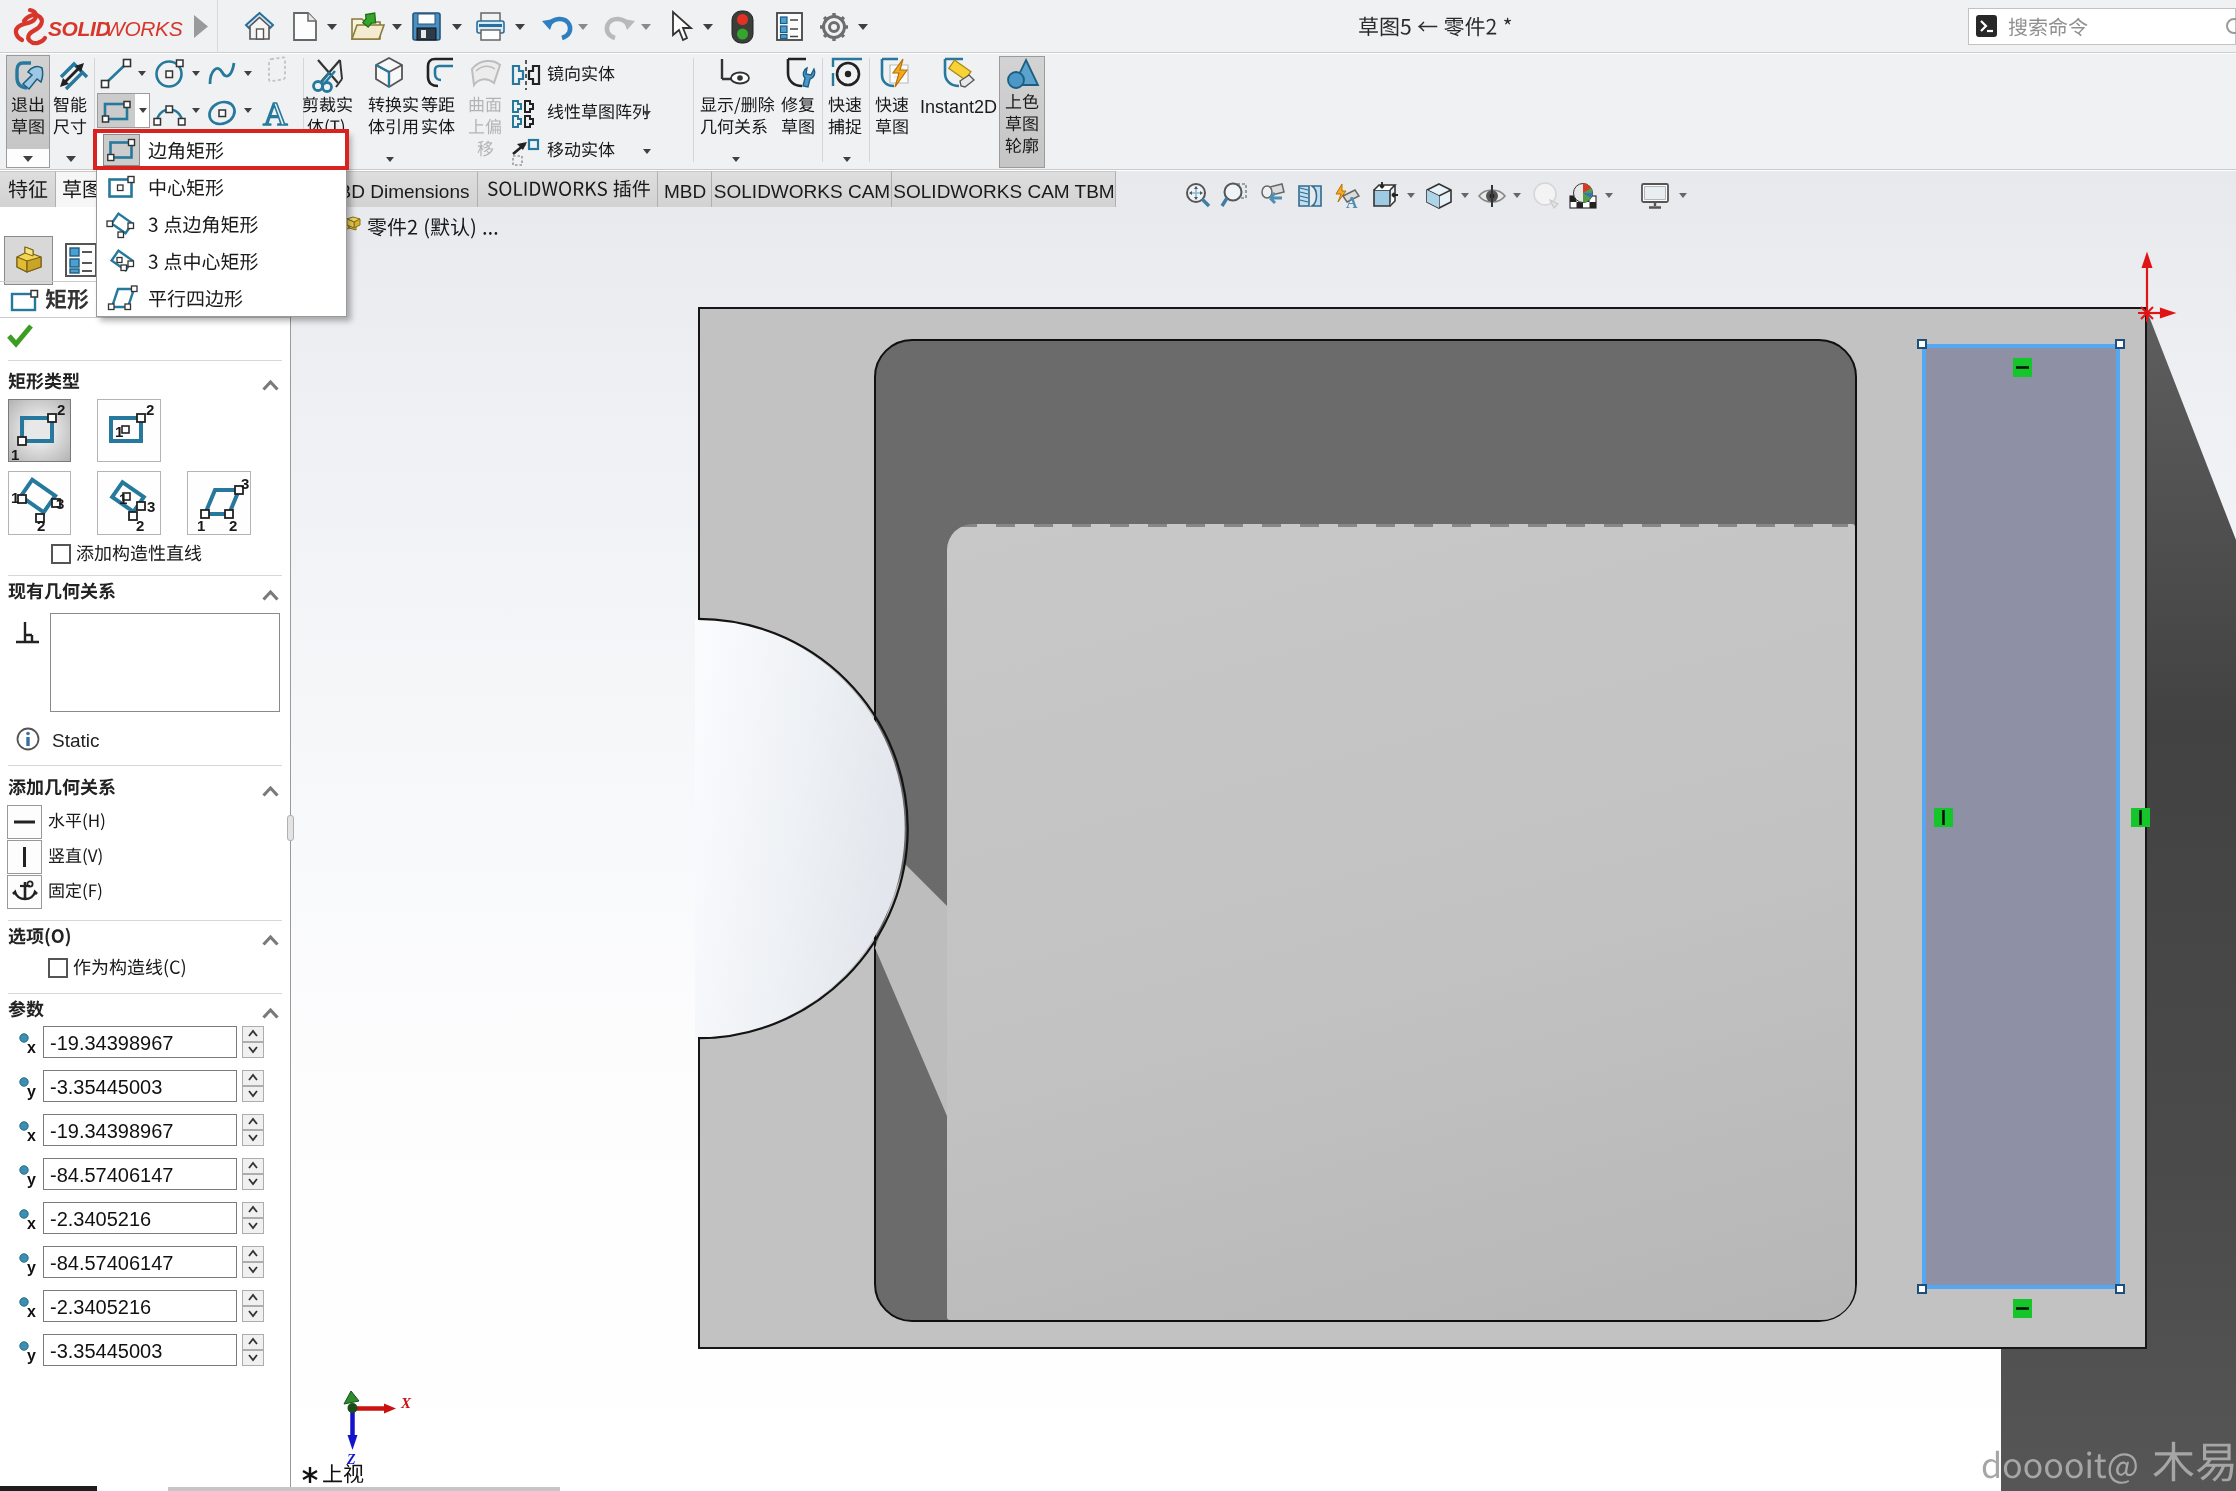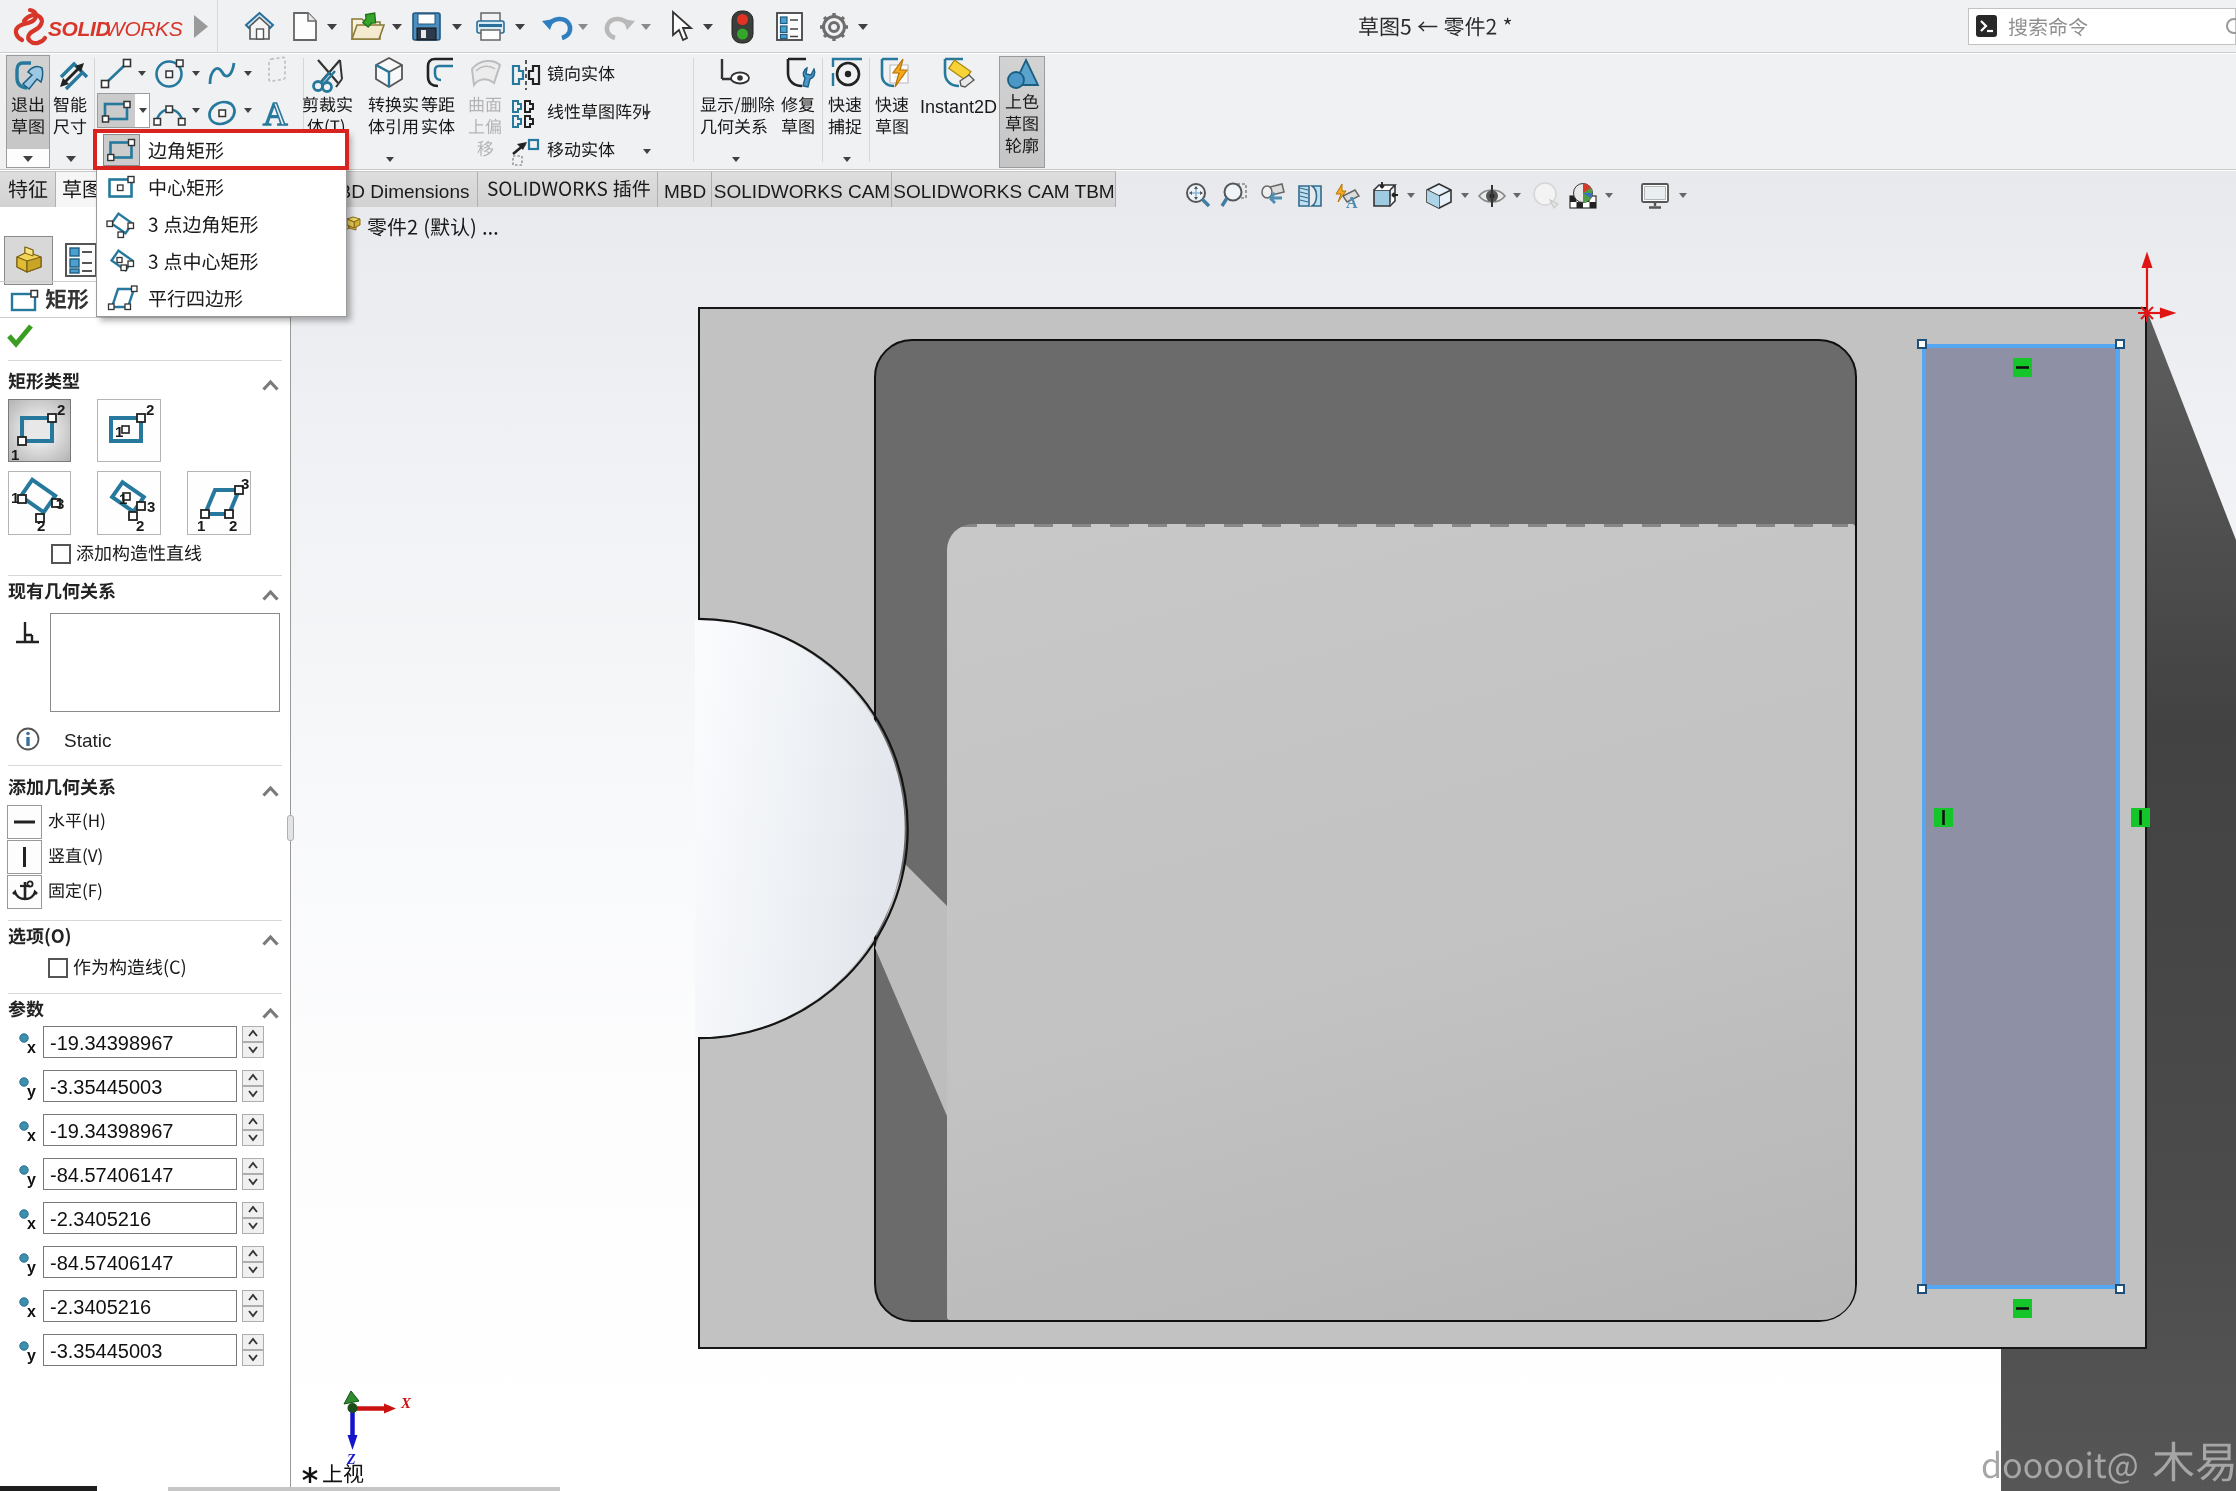--- a/index.html
+++ b/index.html
@@ -905,21 +905,21 @@
     </svg></div>
 <div style="position:absolute;left:14px;top:618px;width:27px;height:28px;"><svg width="27" height="28" viewBox="0 0 27 28" style="overflow:visible">
       <path d="M2 24 H25 M11 24 V4 M11 17 H18 M18 17 V24" fill="none" stroke="#222" stroke-width="2.4"></path>
     </svg></div>
 <div style="position:absolute;left:50px;top:613px;width:230px;height:99px;background:#fff;border:1px solid #8a8a8a;"></div>
 <div style="position:absolute;left:16px;top:727px;width:24px;height:24px;"><svg width="24" height="24" viewBox="0 0 24 24" style="overflow:visible">
 <circle cx="12" cy="12" r="10.5" fill="none" stroke="#555" stroke-width="1.8"></circle>
 <circle cx="12" cy="6.5" r="1.8" fill="#3a6fa0"></circle>
       <rect x="10.3" y="10" width="3.4" height="9" fill="#3a6fa0"></rect>
 </svg></div>
-<div style="position:absolute;left:64px;top:729px;font-size:19px;color:#222;white-space:nowrap;line-height:23px;">Static</div>
+<div style="position:absolute;left:52px;top:729px;font-size:19px;color:#222;white-space:nowrap;line-height:23px;">Static</div>
 <div style="position:absolute;left:8px;top:765px;width:274px;height:1px;background:#d8d8d8;"></div>
 <div style="position:absolute;left:8px;top:778px;width:109px;height:25px;"><svg width="109" height="25" style="overflow:visible">
       <g fill="#222" transform="translate(0,15.84) scale(0.01800,-0.01800)">
         <g transform="translate(0)">
           <path d="M75 757C132 729 203 684 236 650L308 746C272 780 199 819 142 844ZM28 485C85 460 157 417 190 385L261 482C224 514 151 552 94 574ZM48 -13 156 -79C201 19 247 133 285 238L189 305C146 189 89 64 48 -13ZM336 800V689H530C522 658 512 627 500 597H289V486H440C395 422 334 368 253 331C276 309 311 266 327 240C351 252 374 265 395 279C372 205 329 128 274 81L361 17C422 76 461 166 488 247L399 282C476 335 534 406 578 486H669C710 413 768 349 835 302L756 265C808 188 861 82 880 13L979 64C959 125 915 211 867 282C880 275 893 268 907 262C924 291 959 334 984 356C911 383 845 430 796 486H964V597H628C639 627 648 658 657 689H928V800ZM521 389V32C521 21 518 18 506 18C494 18 454 17 417 19C431 -12 444 -57 447 -88C511 -88 556 -87 590 -70C624 -52 632 -22 632 30V231C659 166 688 81 697 25L791 62C778 118 749 203 718 269L632 237V389Z"></path>
         </g>
         <g transform="translate(1000)">
           <path d="M559 735V-69H674V1H803V-62H923V735ZM674 116V619H803V116ZM169 835 168 670H50V553H167C160 317 133 126 20 -2C50 -20 90 -61 108 -90C238 59 273 284 283 553H385C378 217 370 93 350 66C340 51 331 47 316 47C298 47 262 48 222 51C242 17 255 -35 256 -69C303 -71 347 -71 377 -65C410 -58 432 -47 455 -13C487 33 494 188 502 615C503 631 503 670 503 670H286L287 835Z"></path>
         </g>
         <g transform="translate(2000)">

